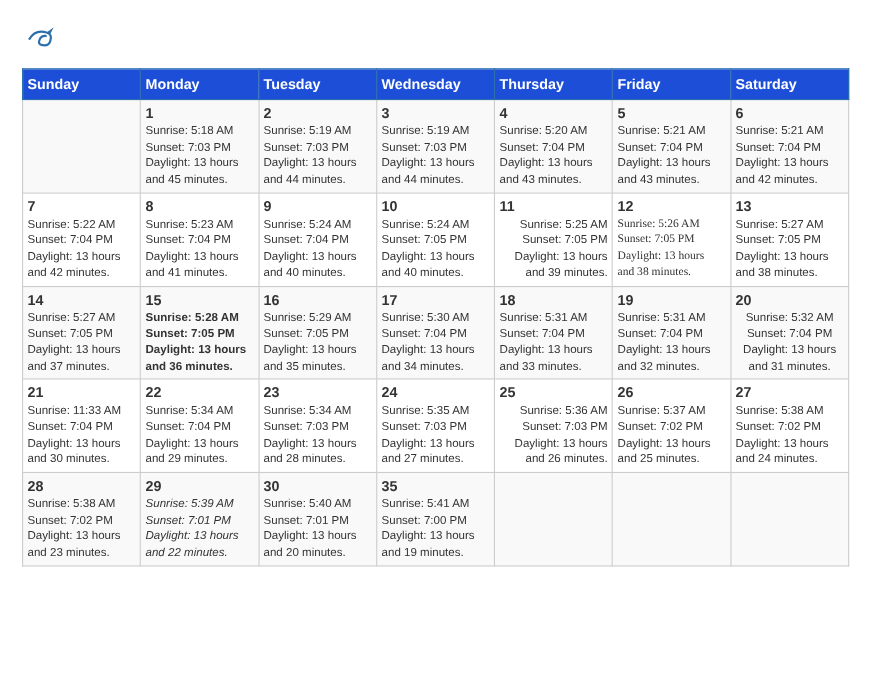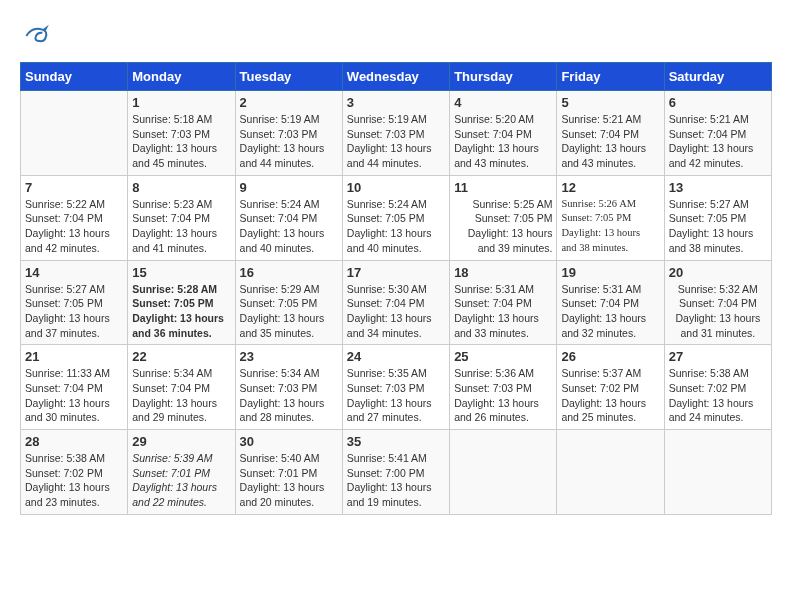--- a/index.html
+++ b/index.html
@@ -285,21 +285,21 @@
         </td>
         <td>
           <span class="day-num">24</span>
           <div class="day-info" style="white-space: pre-line;">Sunrise: 5:35 AM
 Sunset: 7:03 PM
 Daylight: 13 hours
 and 27 minutes.</div>
         </td>
         <td>
           <span class="day-num">25</span>
-          <div class="day-info" style="white-space: pre-line;">Sunrise: 5:36 AM
+          <div class="day-info" style="white-space: pre-line; text-align: right;">Sunrise: 5:36 AM
 Sunset: 7:03 PM
 Daylight: 13 hours
 and 26 minutes.</div>
         </td>
         <td>
           <span class="day-num">26</span>
           <div class="day-info" style="white-space: pre-line;">Sunrise: 5:37 AM
 Sunset: 7:02 PM
 Daylight: 13 hours
 and 25 minutes.</div>

